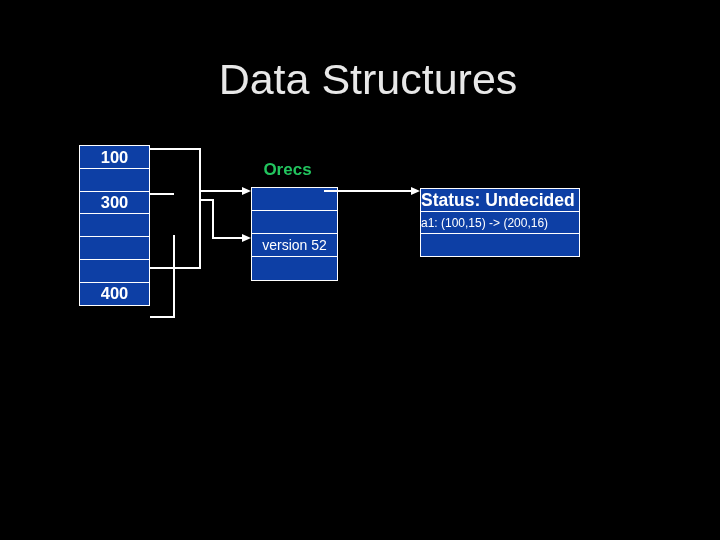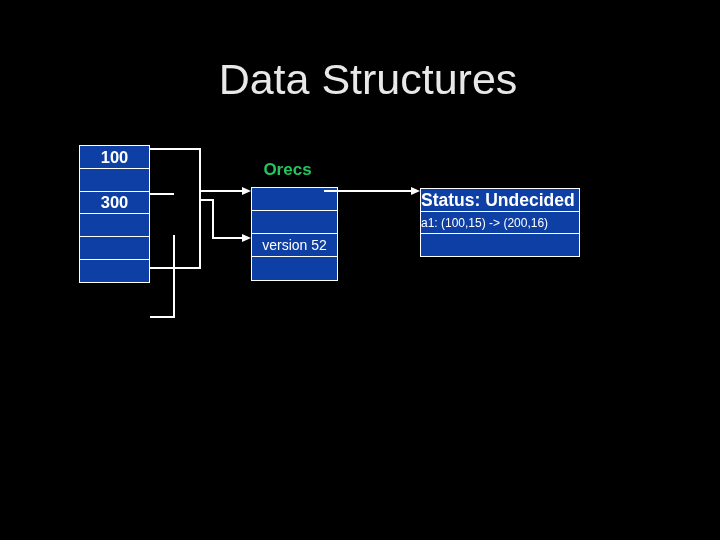--- a/index.html
+++ b/index.html
@@ -48,20 +48,21 @@
 
   <h1 class="title">Data Structures</h1>
 
   <div class="boxcol memtable">
     <div class="cell">100</div>
     <div class="cell"></div>
     <div class="cell">300</div>
     <div class="cell"></div>
     <div class="cell"></div>
     <div class="cell"></div>
+    <div class="cell">400</div>
   </div>
 
   <div class="orecs-label">Orecs</div>
   <div class="boxcol orecstable">
     <div class="cell"></div>
     <div class="cell"></div>
     <div class="cell">version 52</div>
     <div class="cell"></div>
   </div>
 

